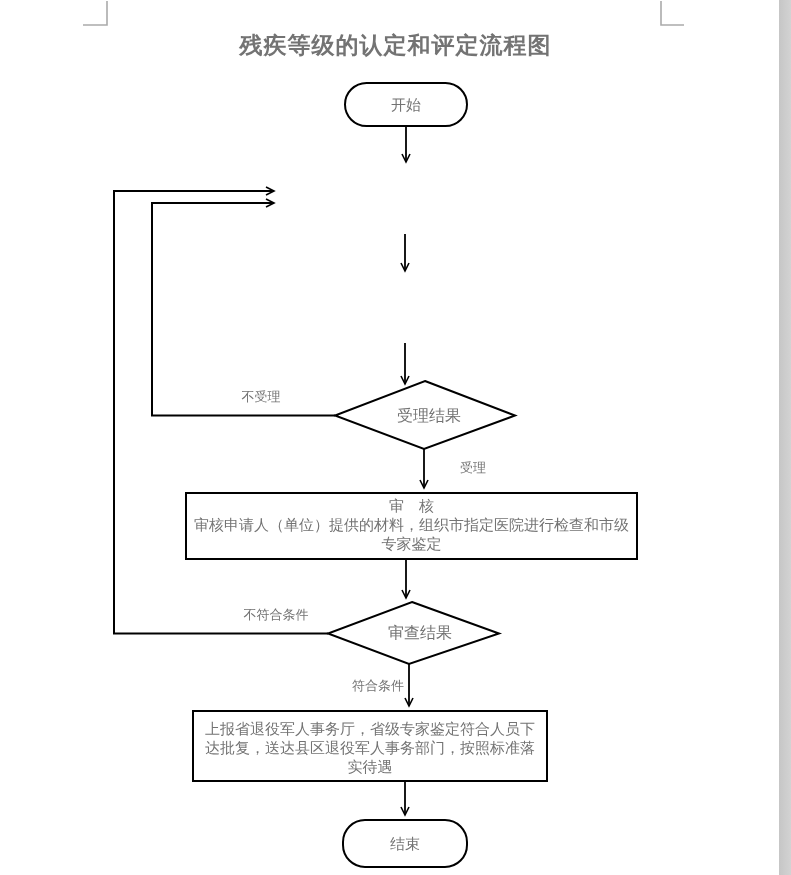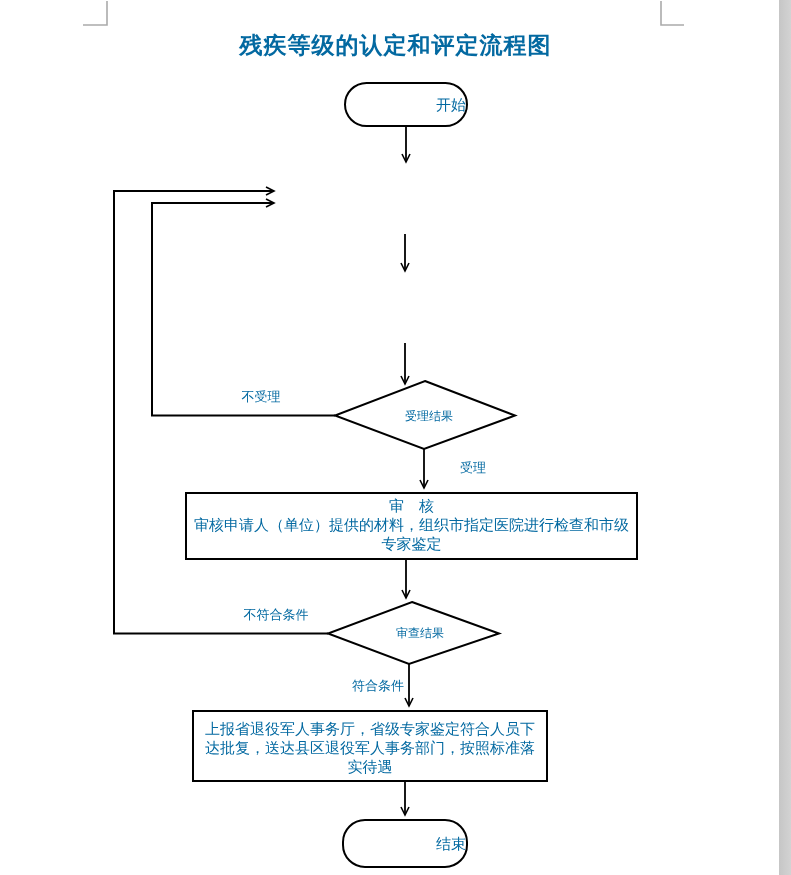--- a/index.html
+++ b/index.html
@@ -7,52 +7,52 @@
     --mark:#ababab;
     --edge:#d3d3d3;
   }
   html,body{margin:0;padding:0;background:#ffffff;}
   .page{
     position:relative;
     width:791px;height:875px;
     background:#ffffff;
     overflow:hidden;
     font-family:"Liberation Sans", sans-serif;
-    color:#0369a1;
+    color:#737373;
   }
   .page-edge-strip{
     position:absolute;left:779px;top:0;width:12px;height:875px;
     background:linear-gradient(to right, #c6c6c6, var(--edge));
   }
   .flow-title{
     position:absolute;left:0;top:30px;width:791px;
     margin:0;text-align:center;
     font-family:"DejaVu Serif", serif;
     font-weight:bold;font-size:23px;letter-spacing:1px;
   }
   svg.layer{position:absolute;left:0;top:0;}
   .node{
     position:absolute;box-sizing:border-box;background:#fff;
     font-size:15px;line-height:19px;text-align:center;
   }
   .oval{
     border:2px solid var(--line);border-radius:23px;
-    display:flex;align-items:center;justify-content:flex-end;
+    display:flex;align-items:center;justify-content:center;
   }
   .rect{border:2px solid var(--line);}
   .rect-thick{border:4px solid var(--line);}
   #node-start{left:344px;top:82px;width:124px;height:45px;}
   #node-apply{left:278px;top:166px;width:336px;height:68px;padding-top:5px;}
   #node-accept{left:203px;top:275px;width:424px;height:68px;padding-top:4px;}
   #node-review{left:185px;top:492px;width:453px;height:68px;padding-top:2px;}
   #node-report{left:192px;top:710px;width:356px;height:72px;padding-top:7px;padding-left:6px;padding-right:6px;}
   #node-end{left:342px;top:819px;width:126px;height:49px;}
   .node .heading{display:block;}
   .diamond-label{
-    position:absolute;font-size:12px;white-space:nowrap;
+    position:absolute;font-size:16px;white-space:nowrap;
     transform:translate(-50%,-50%);
   }
   #label-accept-result{left:429px;top:416px;}
   #label-review-result{left:420px;top:633px;}
   .edge-label{
     position:absolute;font-size:13px;white-space:nowrap;
     transform:translateX(-50%);
     margin-left:16px;
   }
   #edge-not-accepted{left:245px;top:388px;}

